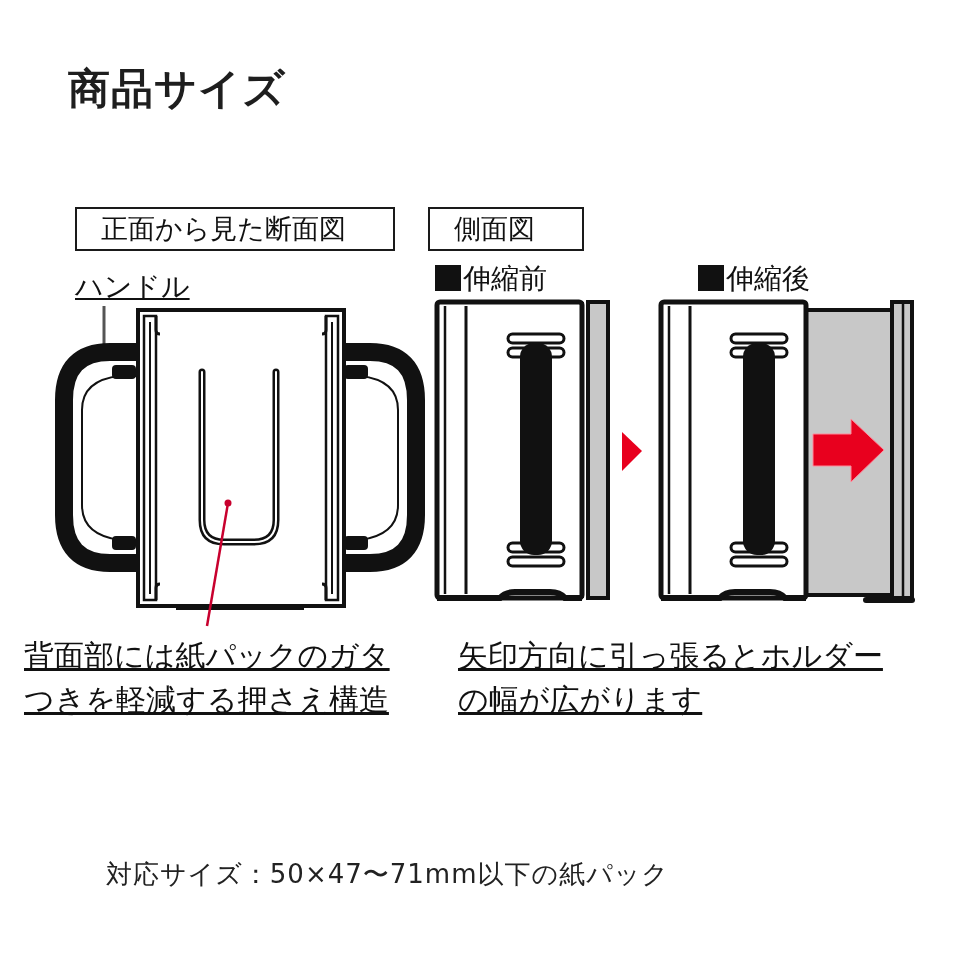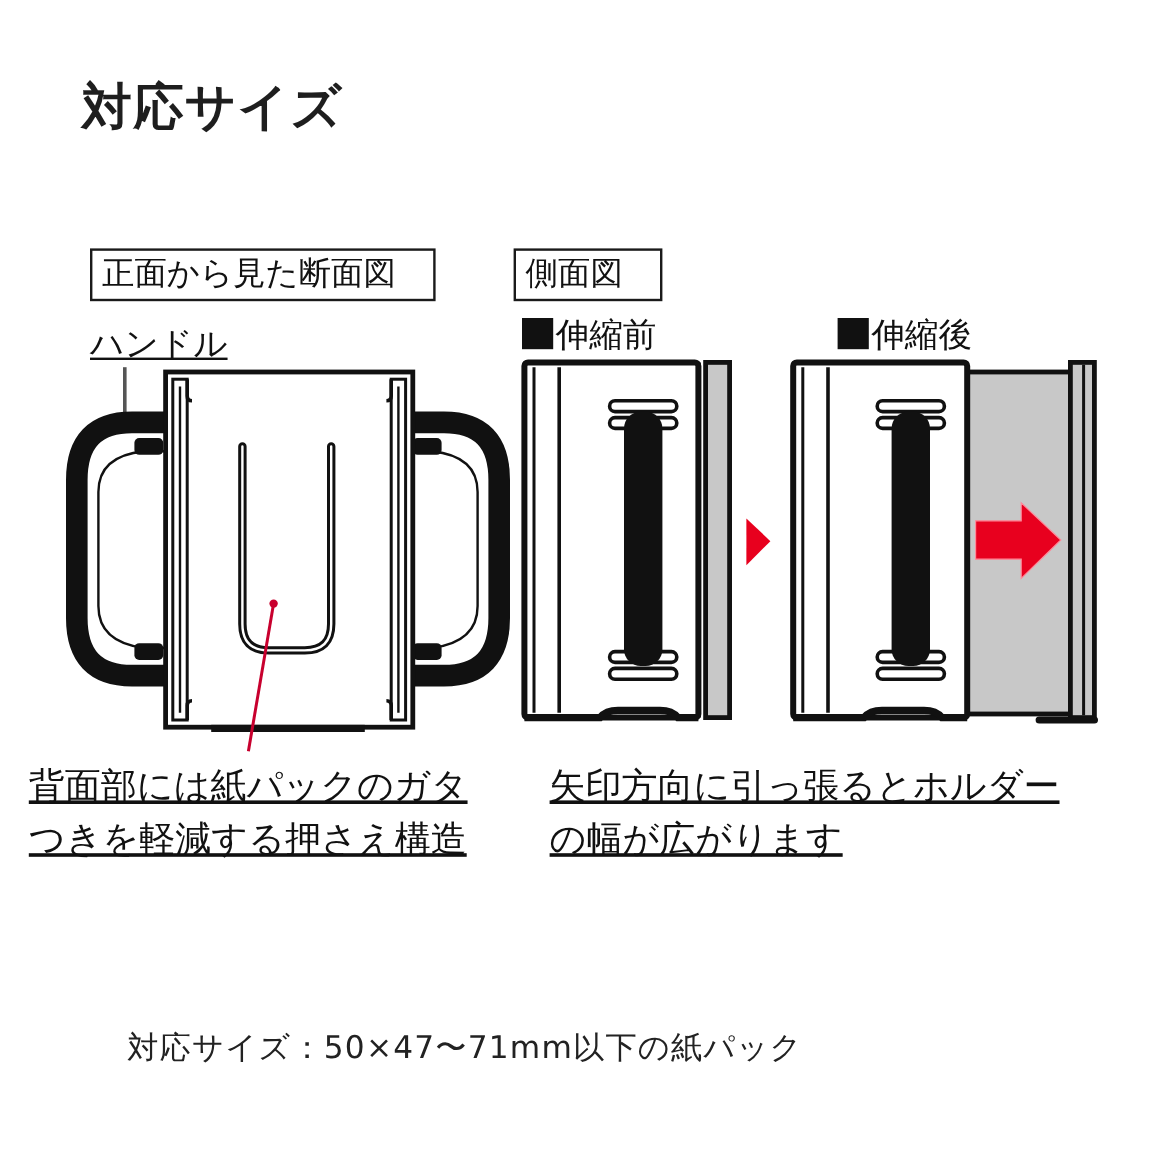--- a/index.html
+++ b/index.html
@@ -23,21 +23,21 @@
       font-weight: bold;
       letter-spacing: 1px;
       color: #1e1e1e;
       line-height: 62px;
     }
     .boxed-label {
       position: absolute;
       border: 2px solid #1a1a1a;
       font-size: 27px;
       line-height: 40px;
-      padding: 0 8px;
+      padding: 0 24px;
       white-space: nowrap;
       color: #111;
     }
     .front-label { left: 75px; top: 207px; width: 268px; }
     .side-label  { left: 428px; top: 207px; width: 104px; }
     .plain-label {
       position: absolute;
       font-size: 28px;
       line-height: 34px;
       white-space: nowrap;
@@ -76,21 +76,21 @@
     }
     svg.diagram {
       position: absolute;
       left: 0;
       top: 0;
     }
   </style>
 </head>
 <body>
 
-<div class="page-title">対応サイズ</div>
+<div class="page-title">商品サイズ</div>
 
 <div class="boxed-label front-label">正面から見た断面図</div>
 <div class="boxed-label side-label">側面図</div>
 
 <div class="plain-label handle-label">ハンドル</div>
 
 <div class="plain-label before-label">
   <span class="sq"></span><span>伸縮前</span>
 </div>
 <div class="plain-label after-label">

